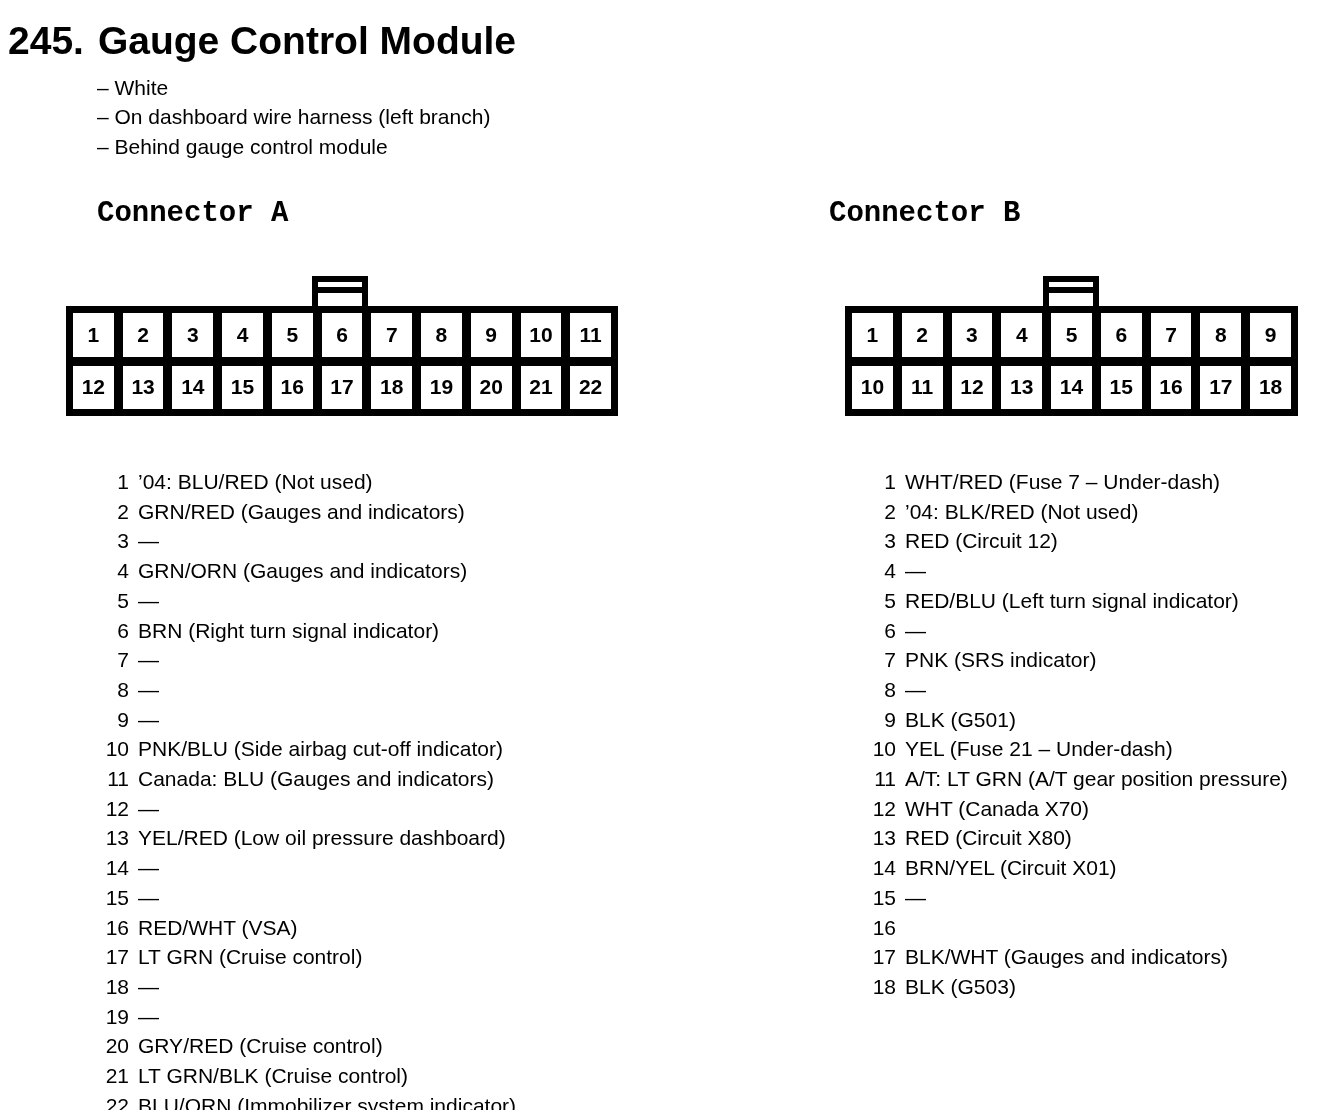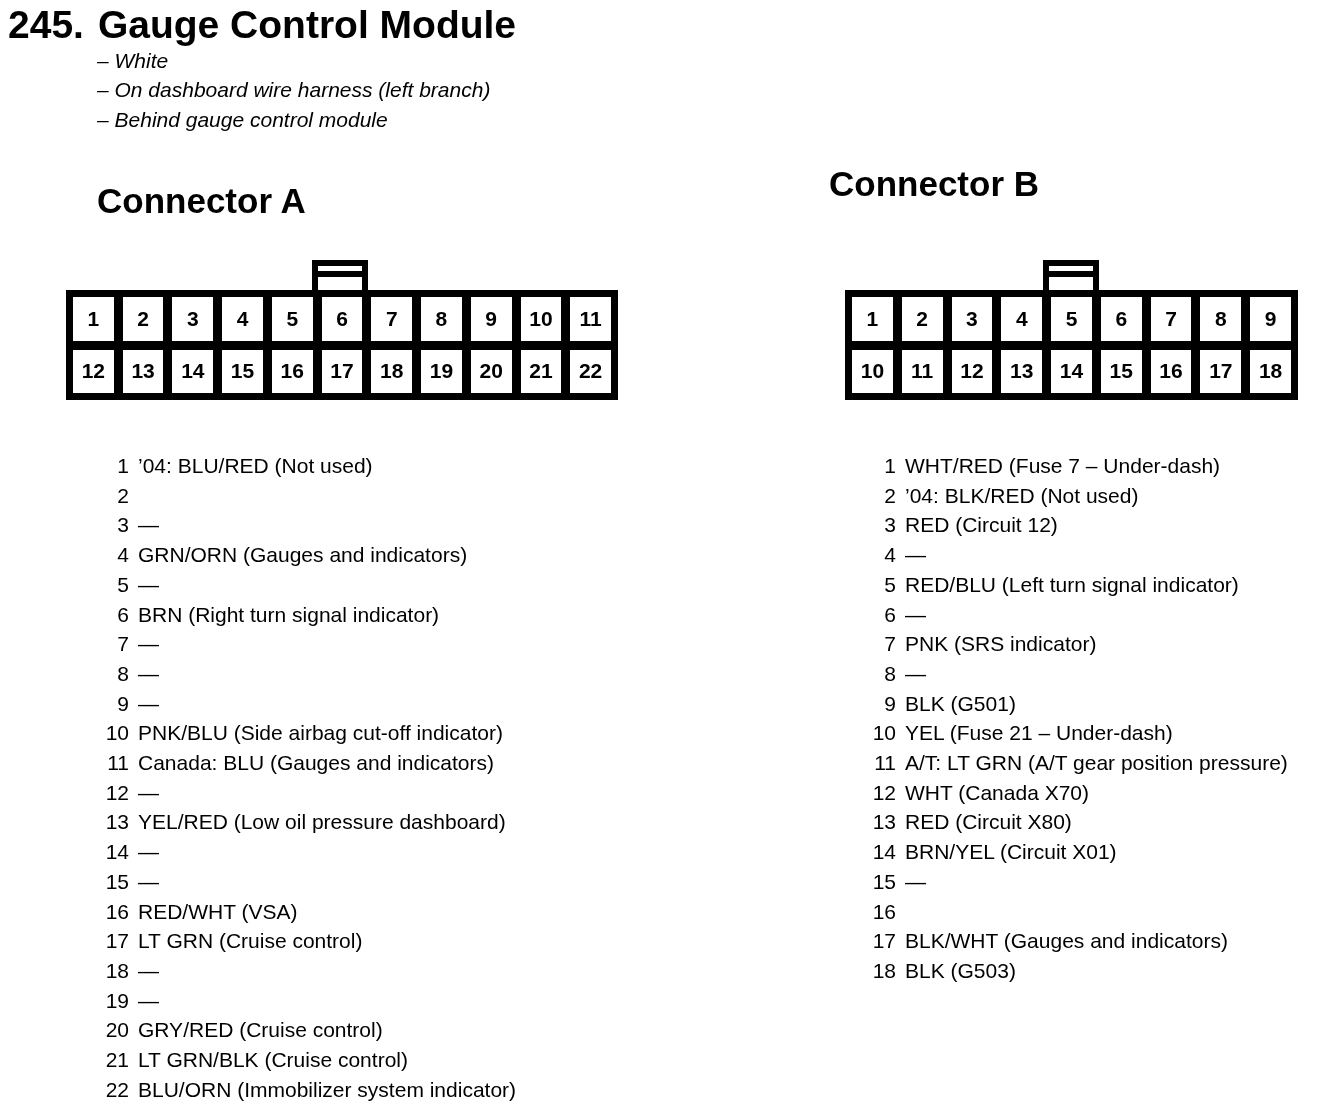--- a/index.html
+++ b/index.html
@@ -2,34 +2,34 @@
 <html><head>
 <meta charset="utf-8">
 <style>
   html, body { margin: 0; padding: 0; }
   body {
     width: 1328px; height: 1110px;
     background: #ffffff; color: #000000;
     font-family: "Liberation Sans", sans-serif;
     position: relative; overflow: hidden;
   }
-  .abs { position: absolute; }
+  .abs { position: absolute; margin-top: 16px; }
 
   
   .page-title { left: 8px; top: 4px; font-size: 39px; font-weight: bold; white-space: nowrap; line-height: 1.1; }
   .page-title .num { margin-right: 14px; }
 
   
-  .notes { left: 97px; top: 46px; font-size: 21px; line-height: 29.3px; font-style: italic; }
+  .notes { left: 97px; top: 57px; font-size: 21px; line-height: 29.3px; }
   .note-line { white-space: nowrap; }
 
   
-  .conn-heading { font-size: 35px; font-weight: bold; line-height: 1; white-space: nowrap; }
+  .conn-heading { font-size: 29px; font-weight: bold; line-height: 1; white-space: nowrap; font-family: Liberation Mono, monospace; }
   #heading-a { left: 97px; top: 183px; }
-  #heading-b { left: 829px; top: 166px; }
+  #heading-b { left: 829px; top: 183px; }
 
   
   .latch-tab {
     width: 56px; height: 31px;
     border: 6px solid #000; border-bottom: none;
     box-sizing: border-box; background: #fff;
   }
   .latch-tab::after { content: ""; display: block; height: 6px; background: #000; margin-top: 5px; }
   #tab-a { left: 312px; top: 260px; }
   #tab-b { left: 1043px; top: 260px; }
@@ -120,20 +120,21 @@
   <div class="cell">18</div>
 </div>
 
 <div id="list-a" class="abs pin-list">
   <div class="pin-row">
       <span class="pin-num">1</span>
       <span class="pin-desc">’04: BLU/RED (Not used)</span>
     </div>
   <div class="pin-row">
       <span class="pin-num">2</span>
+      <span class="pin-desc">GRN/RED (Gauges and indicators)</span>
     </div>
   <div class="pin-row">
       <span class="pin-num">3</span>
       <span class="pin-desc">—</span>
     </div>
   <div class="pin-row">
       <span class="pin-num">4</span>
       <span class="pin-desc">GRN/ORN (Gauges and indicators)</span>
     </div>
   <div class="pin-row">

